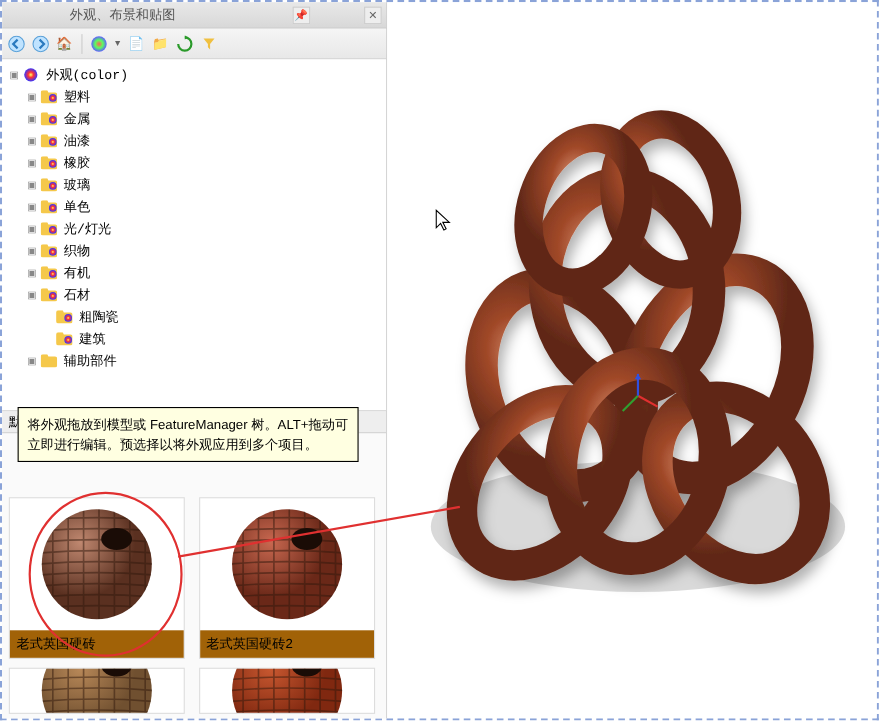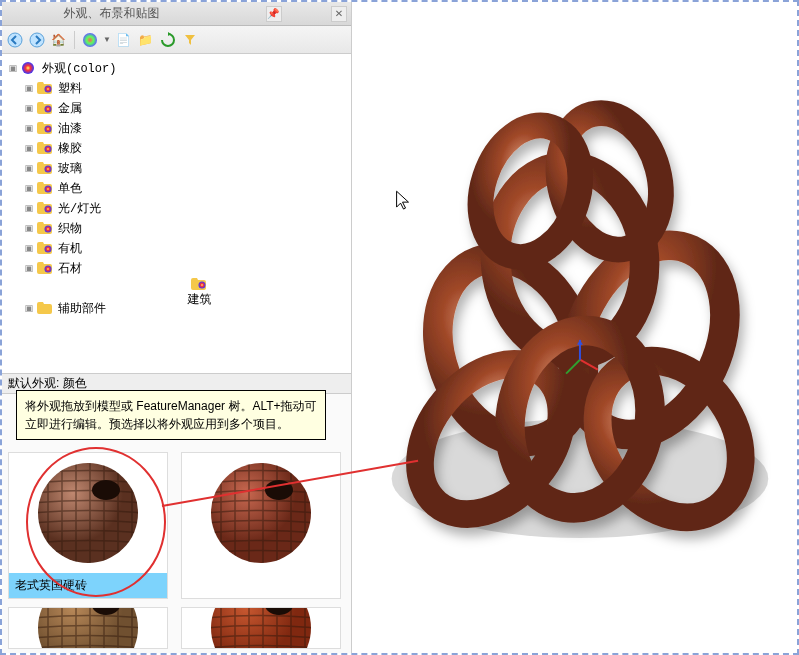--- a/index.html
+++ b/index.html
@@ -12,25 +12,25 @@
   .toolbar { height: 28px; background: linear-gradient(#f5f5f5,#e8e8e8); display: flex; align-items: center; padding: 0 4px; gap: 4px; border-bottom: 1px solid #ccc; }
   .tb-icon { width: 18px; height: 18px; display:flex; align-items:center; justify-content:center; border-radius:2px; }
   .sep { width:1px; height:18px; background:#ccc; margin:0 2px; }
   .tree { flex: 0 0 auto; height: 320px; overflow: auto; background: #fff; border-bottom: 1px solid #ccc; padding: 4px 2px; }
   .tree-node { display: flex; align-items: center; height: 20px; white-space: nowrap; }
   .expander { width: 14px; height: 14px; display:flex; align-items:center; justify-content:center; font-size:9px; color:#888; cursor:pointer; }
   .folder-icon { width:16px; height:14px; margin-right:3px; display:flex; align-items:center; justify-content:center; }
   .node-label { padding: 1px 3px; font-family: Liberation Mono, monospace; }
   .node-label.selected { background:#3a8ee6; color:#fff; }
   .preview-header { height: 20px; background:#eee; display:flex; align-items:center; padding:0 6px; border-bottom:1px solid #ccc; }
-  .tooltip-box { position:absolute; left:14px; top:388px; width:310px; background:#ffffe1; border:1px solid #000; padding:6px 8px; font-size:12px; line-height:1.5; z-index:10; }
+  .tooltip-box { position:absolute; left:14px; top:368px; width:310px; background:#ffffe1; border:1px solid #000; padding:6px 8px; font-size:12px; line-height:1.5; z-index:10; }
   .preview-pane { flex:1; background:#fafafa; padding: 58px 6px 6px 6px; overflow:hidden; display:grid; grid-template-columns: 1fr 1fr; grid-auto-rows: min-content; gap: 8px; }
   .swatch { width: 160px; background:#fff; border:1px solid #ddd; }
   .swatch .sphere { width:100%; height:120px; display:flex; align-items:center; justify-content:center; }
-  .swatch .caption { padding:4px 6px; font-size:12px; background:#7dd3fc; }
+  .swatch .caption { padding:4px 6px; font-size:12px; background:#a16207; }
   .viewport { flex:1; background:#fff; position:relative; }
   .viewport svg { width:100%; height:100%; }
   .annotation-circle { position:absolute; border:2px solid #e03030; border-radius:50%; pointer-events:none; }
   .annotation-line { position:absolute; background:#e03030; height:2px; transform-origin:left center; pointer-events:none; }
 </style>
 </head>
 <body>
 
 <div class="app">
   <div class="sidebar">
@@ -198,21 +198,30 @@
     <span class="folder-icon">
       <svg width="15" height="12">
                 <path d="M0 2 Q0 0 2 0 L6 0 L7 2 L13 2 Q15 2 15 4 L15 10 Q15 12 13 12 L2 12 Q0 12 0 10 Z" fill="#f5c84a"></path>
                 <circle cx="11" cy="7" r="3.5" fill="url(#rg)"></circle>
               </svg>
     </span>
     <span class="node-label">石材</span>
           </div>
         </div>
         <div id="stone-children">
-          <div class="tree-node" style="padding-left: 46px; flex-direction: column;">
+          <div class="tree-node" style="padding-left: 46px;">
+        <span class="folder-icon">
+          <svg width="15" height="12">
+                <path d="M0 2 Q0 0 2 0 L6 0 L7 2 L13 2 Q15 2 15 4 L15 10 Q15 12 13 12 L2 12 Q0 12 0 10 Z" fill="#f5c84a"></path>
+                <circle cx="11" cy="7" r="3.5" fill="url(#rg)"></circle>
+              </svg>
+        </span>
+        <span class="node-label ">粗陶瓷</span>
+          </div>
+          <div class="tree-node" style="padding-left: 46px;">
         <span class="folder-icon">
           <svg width="15" height="12">
                 <path d="M0 2 Q0 0 2 0 L6 0 L7 2 L13 2 Q15 2 15 4 L15 10 Q15 12 13 12 L2 12 Q0 12 0 10 Z" fill="#f5c84a"></path>
                 <circle cx="11" cy="7" r="3.5" fill="url(#rg)"></circle>
               </svg>
         </span>
         <span class="node-label ">建筑</span>
           </div>
         </div>
 
@@ -295,20 +304,21 @@
                 <line x1="34" y1="5" x2="34" y2="105"></line>
                 <line x1="48" y1="5" x2="48" y2="105"></line>
                 <line x1="62" y1="5" x2="62" y2="105"></line>
                 <line x1="76" y1="5" x2="76" y2="105"></line>
                 <line x1="90" y1="5" x2="90" y2="105"></line>
                 <line x1="104" y1="5" x2="104" y2="105"></line>
     </g>
     <ellipse cx="78" cy="32" rx="14" ry="10" fill="#1a0c06"></ellipse>
   </svg>
           </div>
+    <div class="caption">老式英国硬砖2</div>
         </div>
         <div class="swatch">
           <div class="sphere" style="height:40px;overflow:hidden;">
             <svg width="120" height="110" viewBox="0 0 120 110">
     <defs>
       <radialGradient id="bs#b88858" cx="35%" cy="30%">
         <stop offset="0%" stop-color="#b88858"></stop>
         <stop offset="100%" stop-color="#705030"></stop>
       </radialGradient>
       <clipPath id="sc#b88858">

